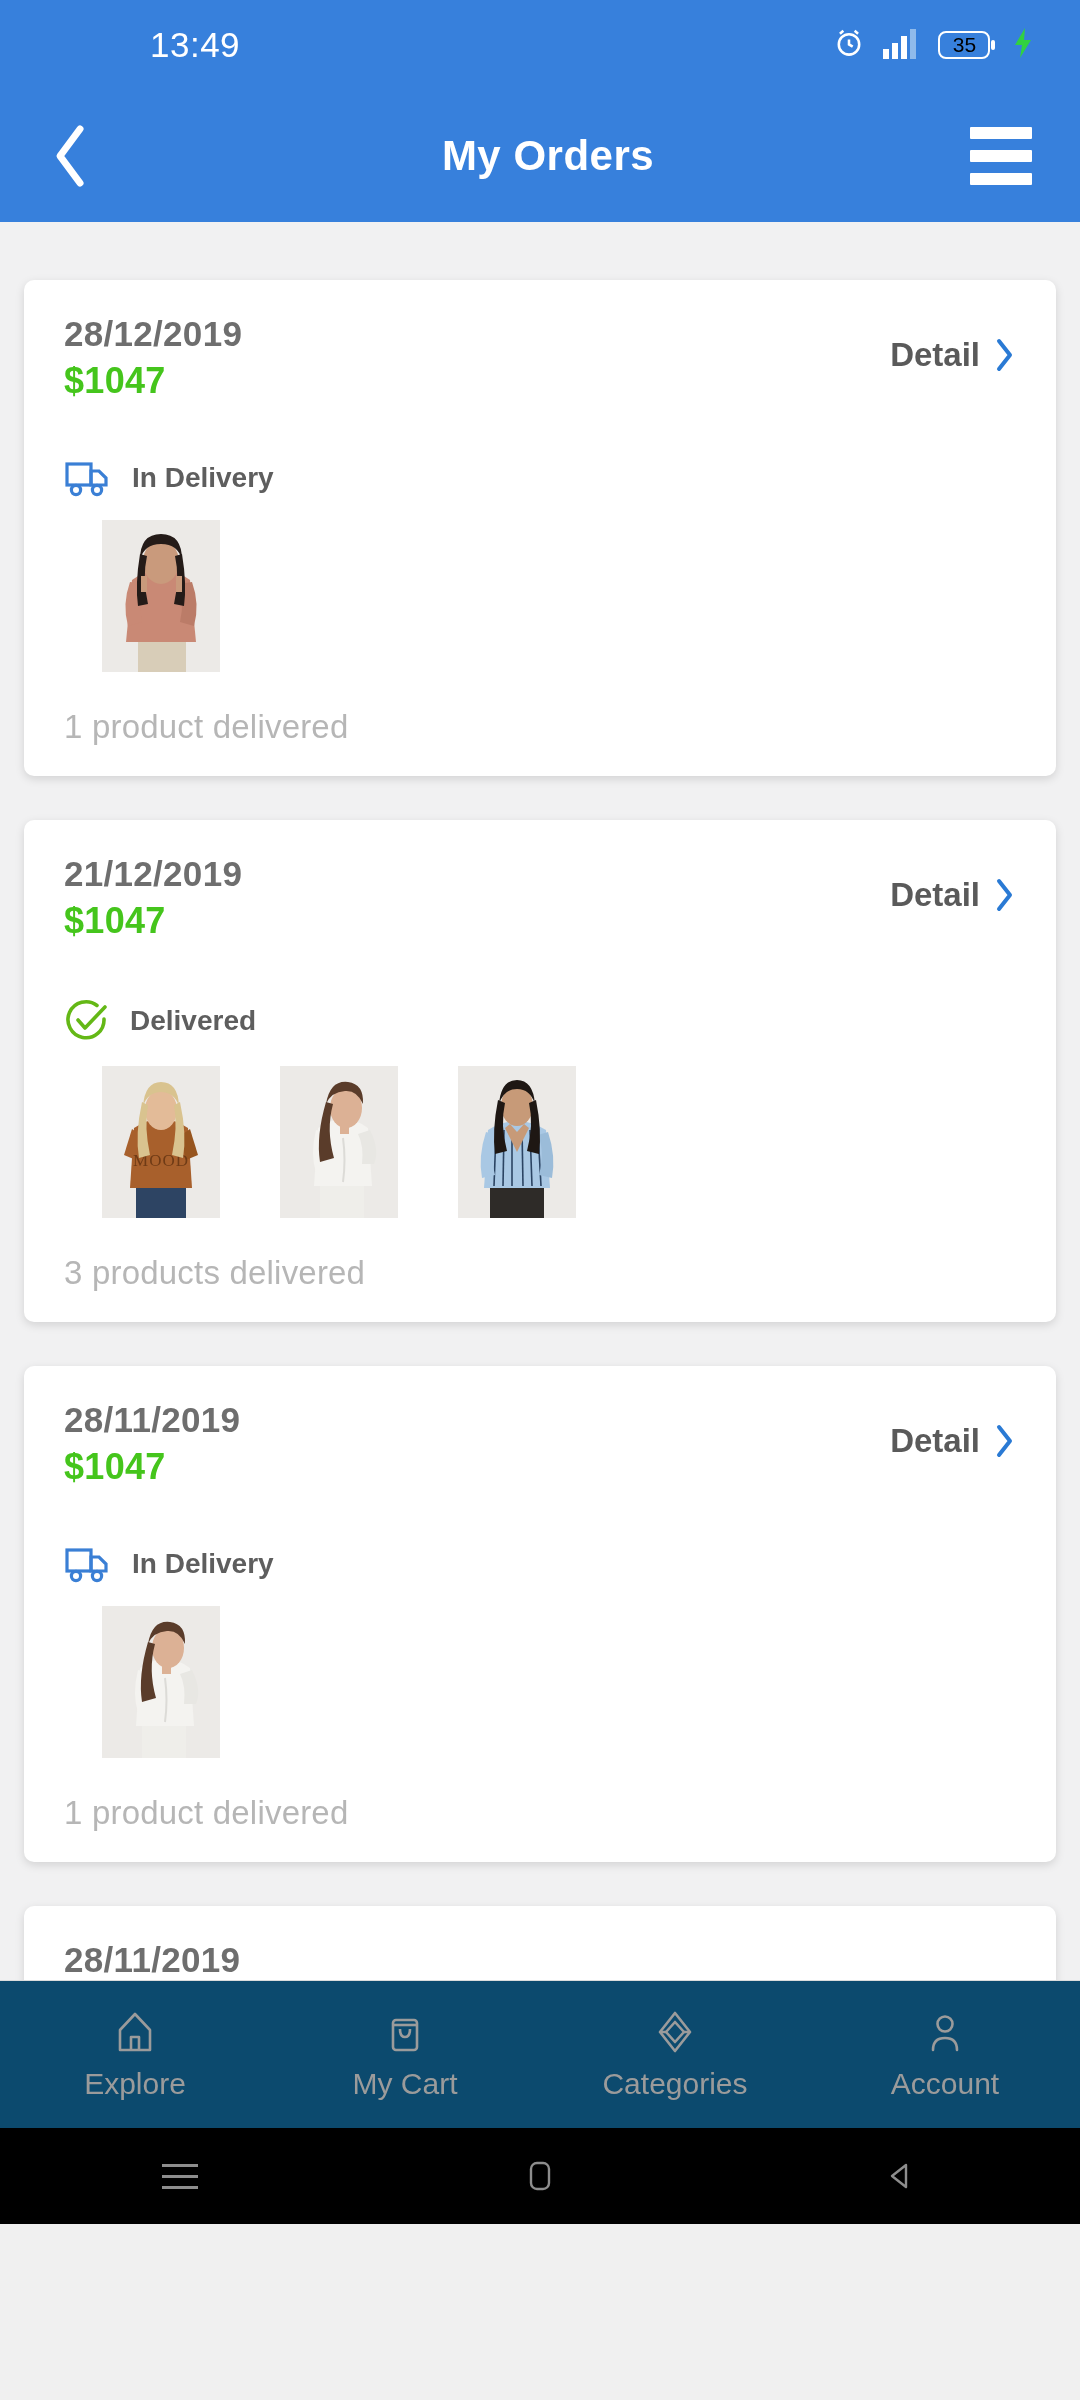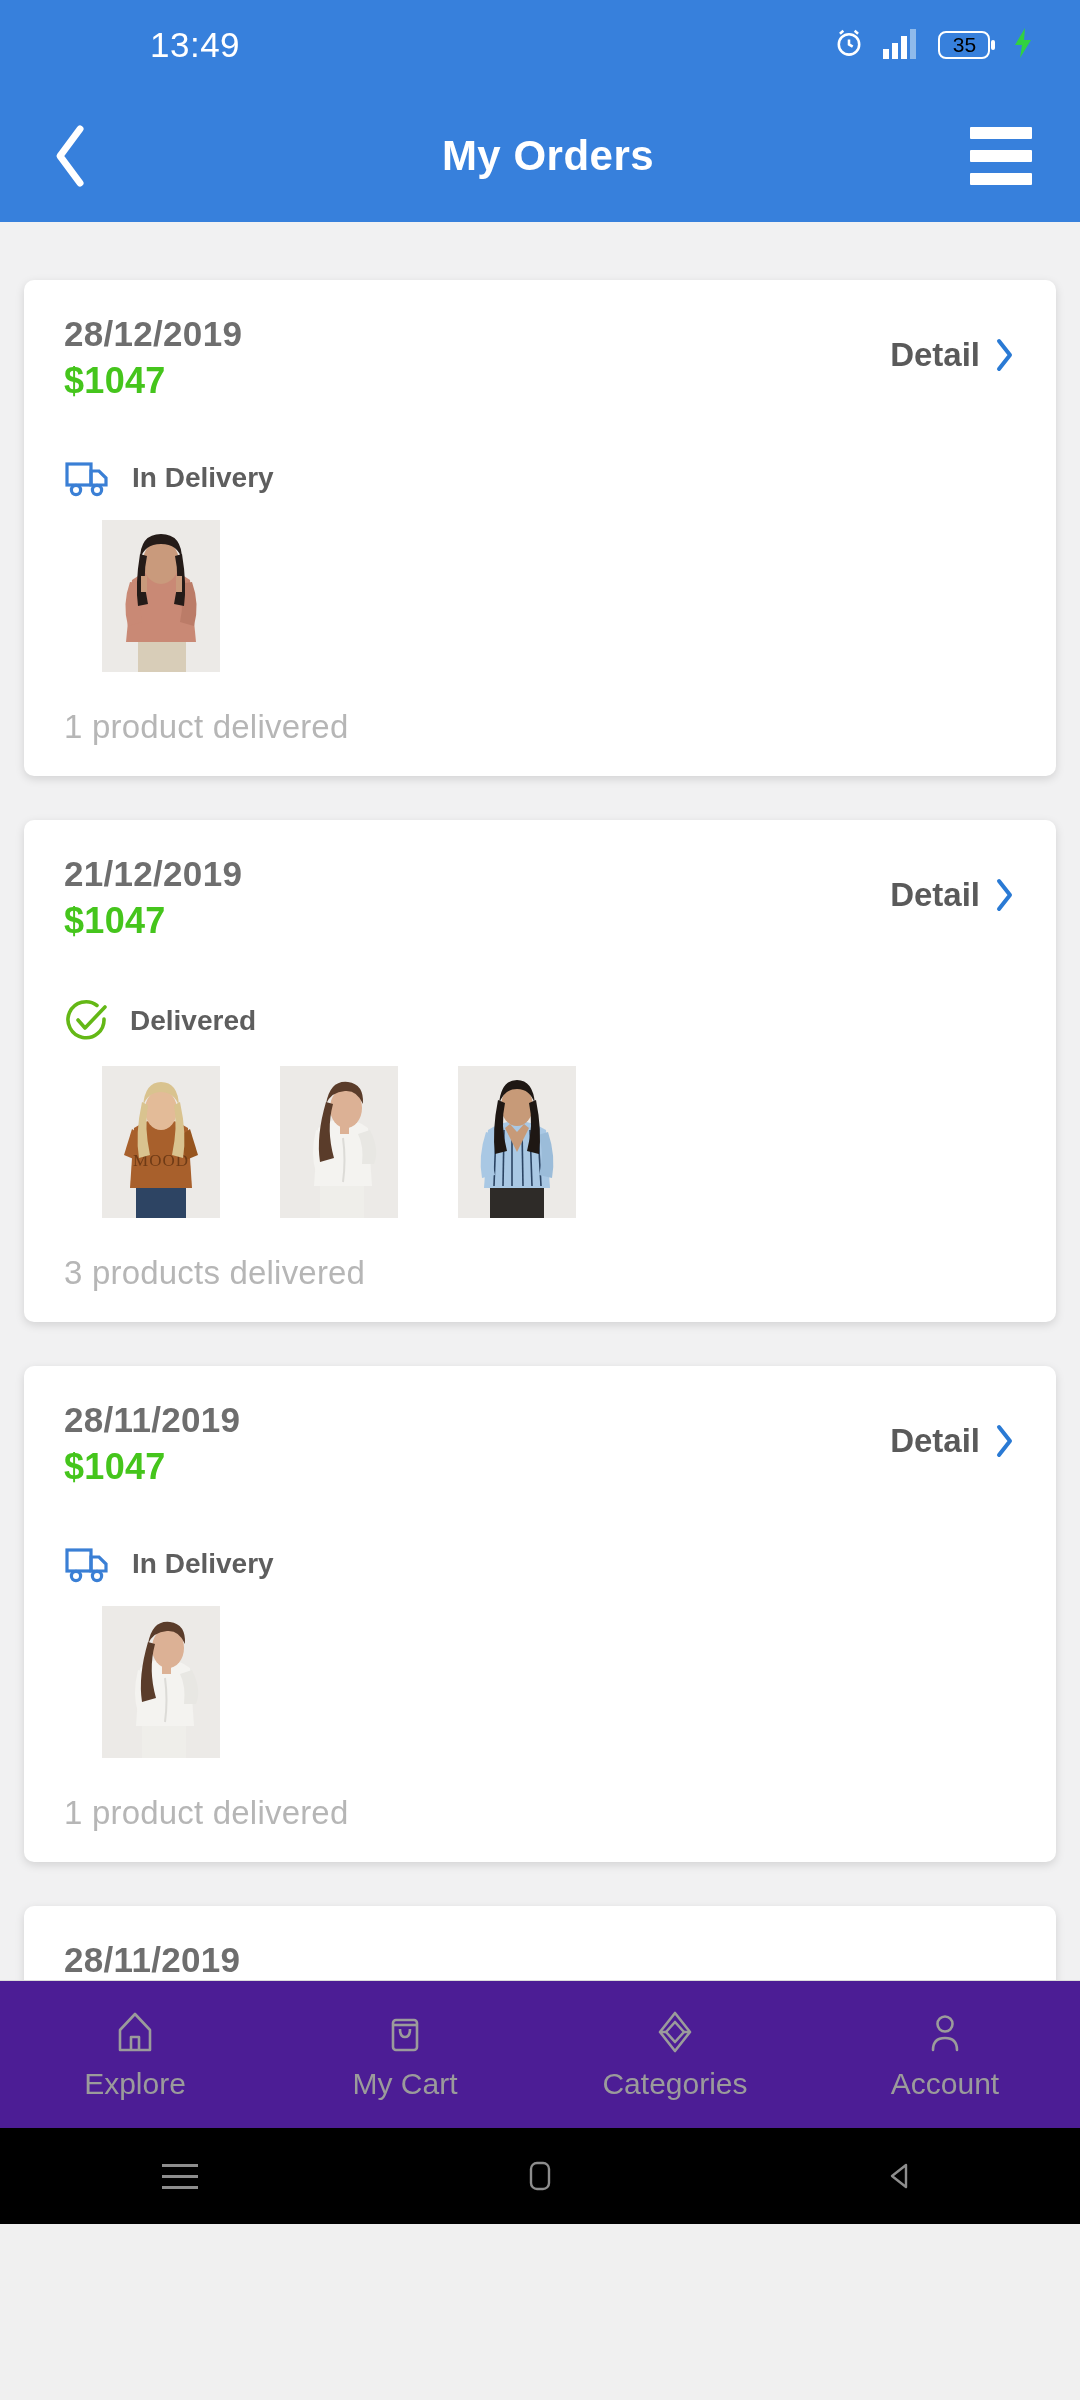--- a/index.html
+++ b/index.html
@@ -98,21 +98,21 @@
   .thumb svg { display: block; width: 118px; height: 152px; }
 
   .delivered-note {
     margin-top: 36px;
     font-size: 33px; color: #b6b6b6; letter-spacing: .2px;
   }
 
   
   .bottomnav {
     flex: 0 0 auto;
-    height: 148px; background: #4c1d95;
+    height: 148px; background: #0c4a6e;
     border-top: 1px solid #dcdcdc;
     display: flex; align-items: center;
   }
   .nav-item {
     flex: 1 1 0; display: flex; flex-direction: column;
     align-items: center; gap: 12px;
   }
   .nav-label { font-size: 30px; color: #9b9b9b; }
 
   

